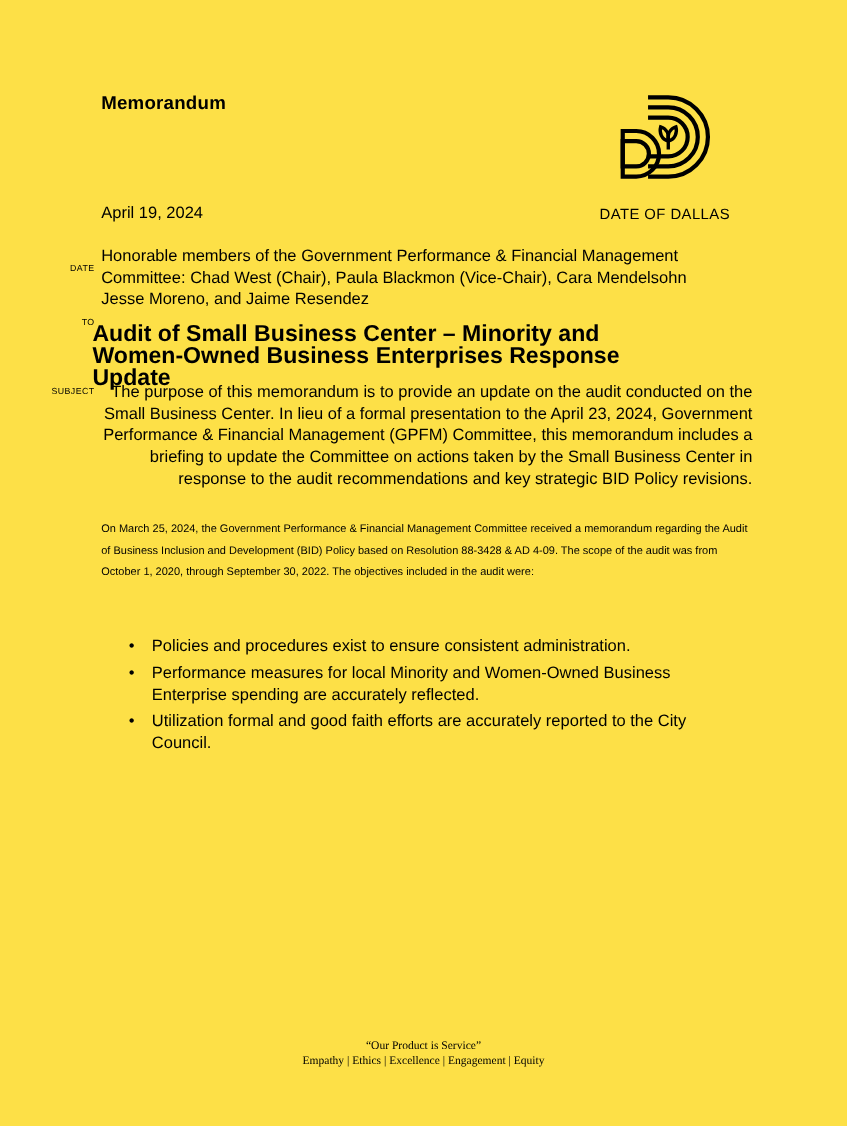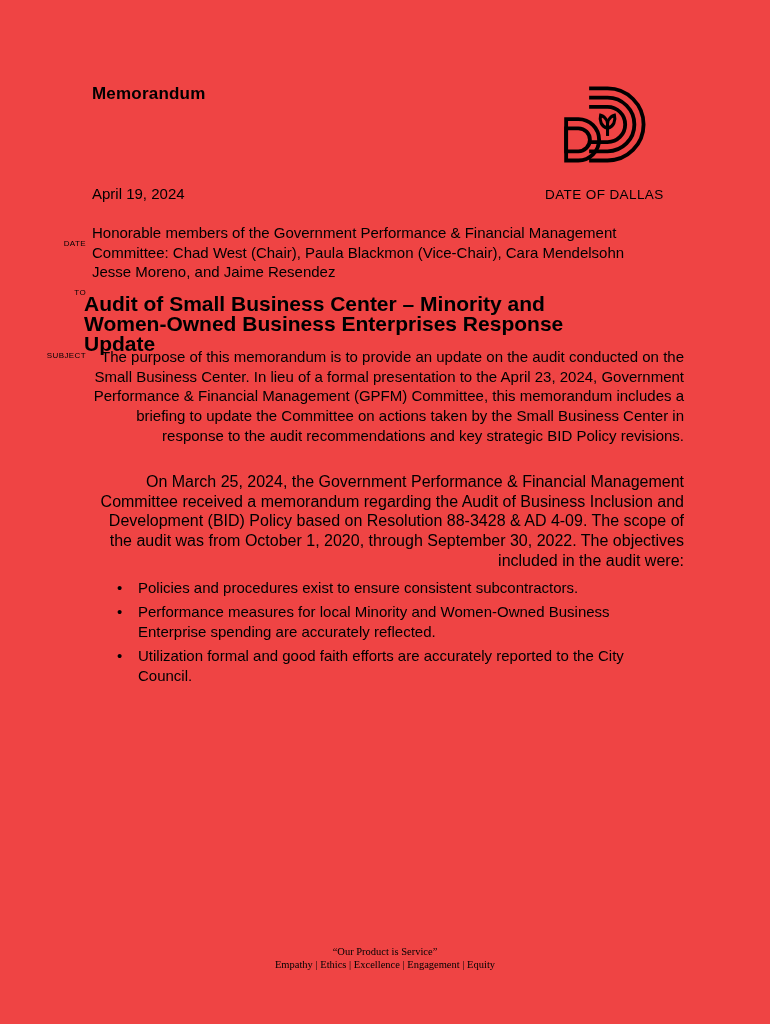--- a/index.html
+++ b/index.html
@@ -4,21 +4,21 @@
 <style>
   html, body {
     margin: 0;
     padding: 0;
     background: #ffffff;
   }
   .page {
     position: relative;
     width: 770px;
     height: 1024px;
-    background: #ef4444;
+    background: #fde047;
     color: #000000;
     font-family: "Liberation Sans", sans-serif;
     overflow: hidden;
   }
   .memo-title {
     position: absolute;
     left: 92px;
     top: 84px;
     font-size: 17px;
     font-weight: bold;
@@ -82,23 +82,22 @@
     width: 592px;
     font-size: 15px;
     line-height: 19.7px;
     text-align: right;
   }
   .para2 {
     position: absolute;
     left: 92px;
     top: 472px;
     width: 592px;
-    font-size: 16px;
+    font-size: 10px;
     line-height: 19.7px;
-    text-align: right;
   }
   .bullet-list {
     position: absolute;
     left: 117px;
     top: 578px;
     width: 565px;
     margin: 0;
     padding: 0;
     list-style: none;
     font-size: 15px;
@@ -159,21 +158,21 @@
   <div class="to-value">Honorable members of the Government Performance &amp; Financial Management Committee: Chad West (Chair), Paula Blackmon (Vice-Chair), Cara Mendelsohn Jesse Moreno, and Jaime Resendez</div>
 
   <div class="side-label lbl-subject">SUBJECT</div>
   <div class="subject-value">Audit of Small Business Center – Minority and Women-Owned Business Enterprises Response Update</div>
 
   <div class="para1">The purpose of this memorandum is to provide an update on the audit conducted on the Small Business Center. In lieu of a formal presentation to the April 23, 2024, Government Performance &amp; Financial Management (GPFM) Committee, this memorandum includes a briefing to update the Committee on actions taken by the Small Business Center in response to the audit recommendations and key strategic BID Policy revisions.</div>
 
   <div class="para2">On March 25, 2024, the Government Performance &amp; Financial Management Committee received a memorandum regarding the Audit of Business Inclusion and Development (BID) Policy based on Resolution 88-3428 &amp; AD 4-09. The scope of the audit was from October 1, 2020, through September 30, 2022. The objectives included in the audit were:</div>
 
   <ul class="bullet-list">
-    <li>Policies and procedures exist to ensure consistent subcontractors.</li>
+    <li>Policies and procedures exist to ensure consistent administration.</li>
     <li>Performance measures for local Minority and Women-Owned Business Enterprise spending are accurately reflected.</li>
     <li>Utilization formal and good faith efforts are accurately reported to the City Council.</li>
   </ul>
 
   <div class="footer">
     <div>“Our Product is Service”</div>
     <div>Empathy | Ethics | Excellence | Engagement | Equity</div>
   </div>
 
 </div>

